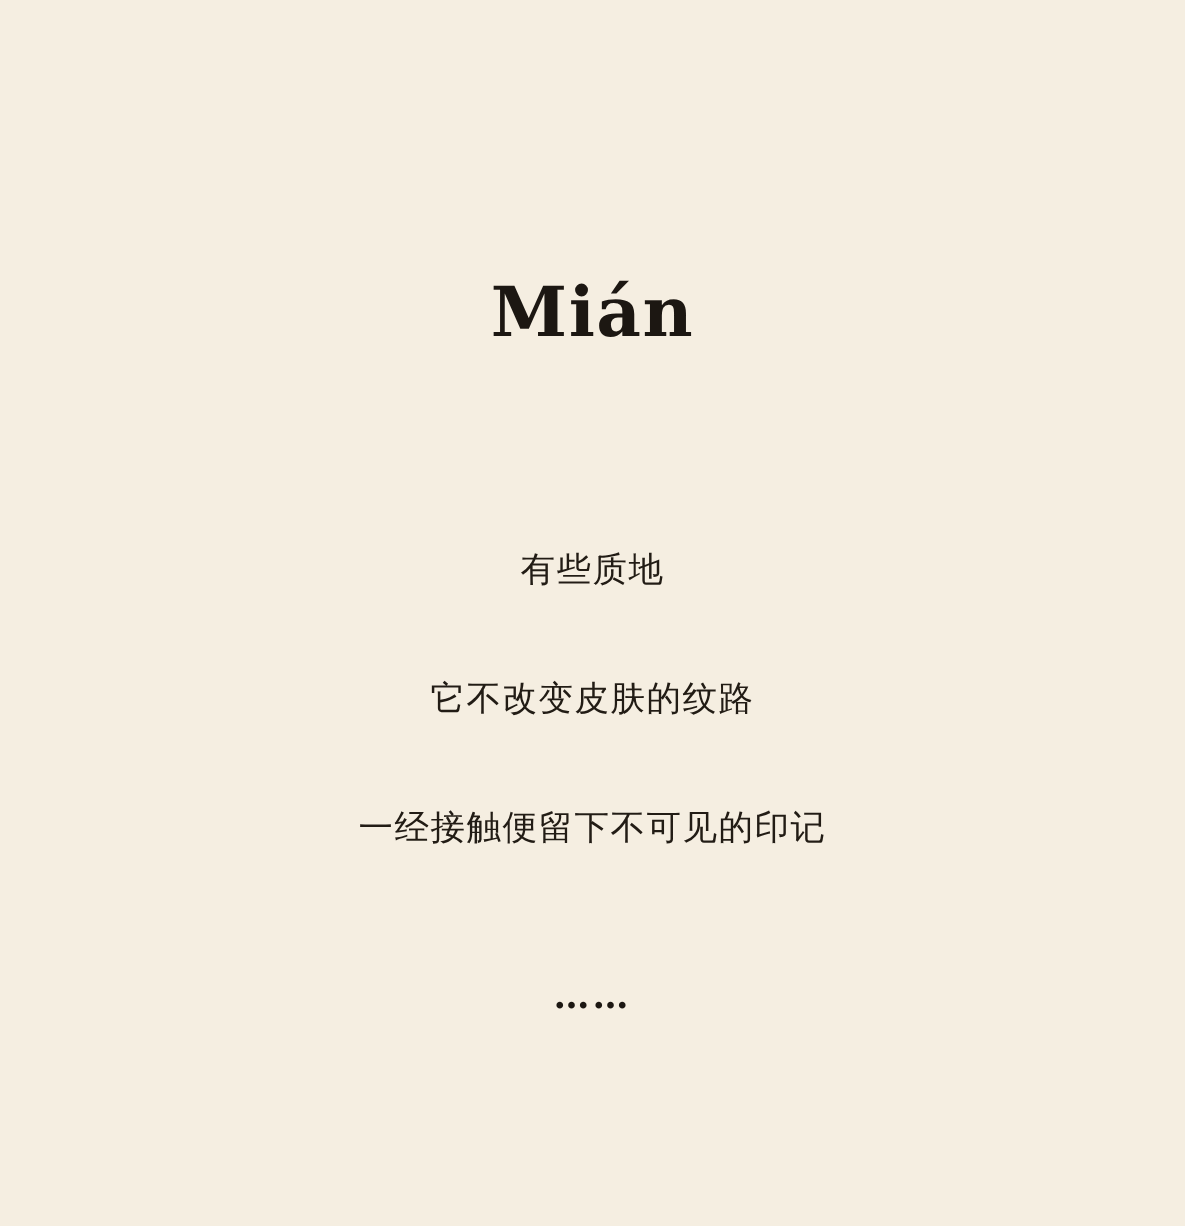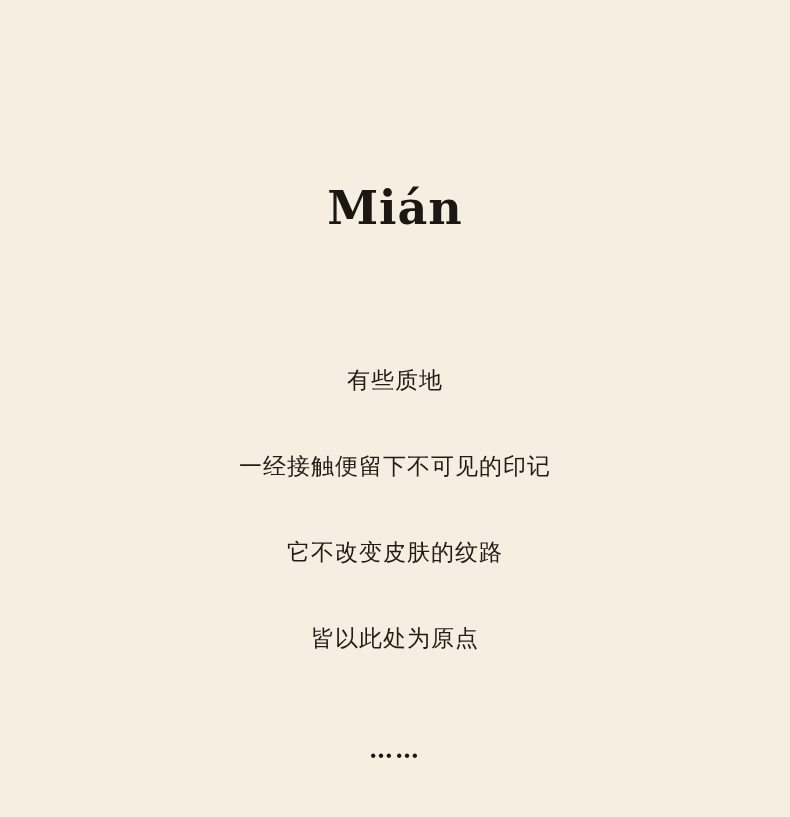--- a/index.html
+++ b/index.html
@@ -63,20 +63,19 @@
 </style>
 </head>
 <body>
 
 <div class="page">
 
   <div class="brand-title">Mián</div>
 
   <div class="poem">
     <div class="poem-line">有些质地</div>
+    <div class="poem-line">它不改变皮肤的纹路</div>
     <div class="poem-line">一经接触便留下不可见的印记</div>
-    <div class="poem-line">它不改变皮肤的纹路</div>
-    <div class="poem-line">皆以此处为原点</div>
 
     <div class="poem-ellipsis">……</div>
   </div>
 
 </div>
 
 </body></html>

